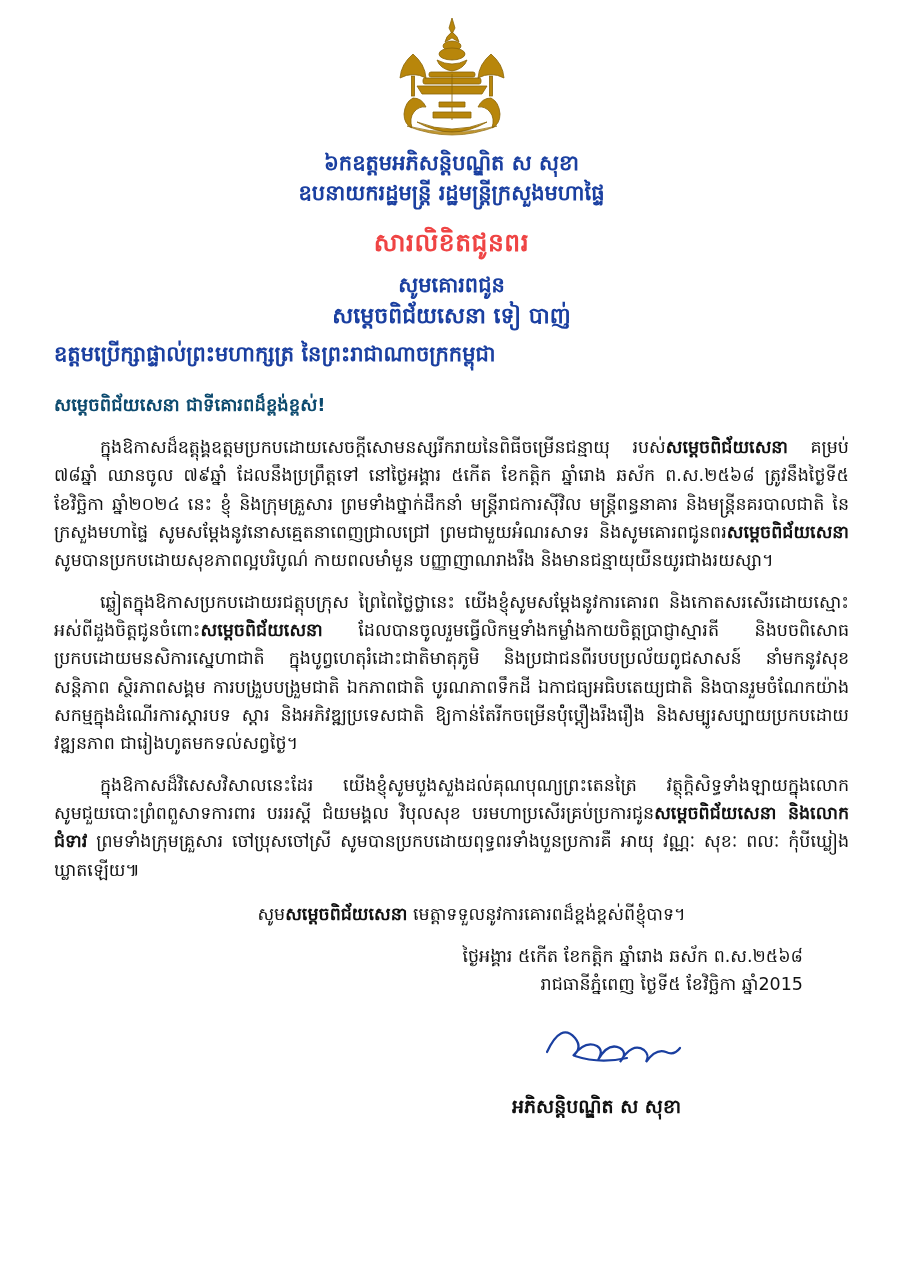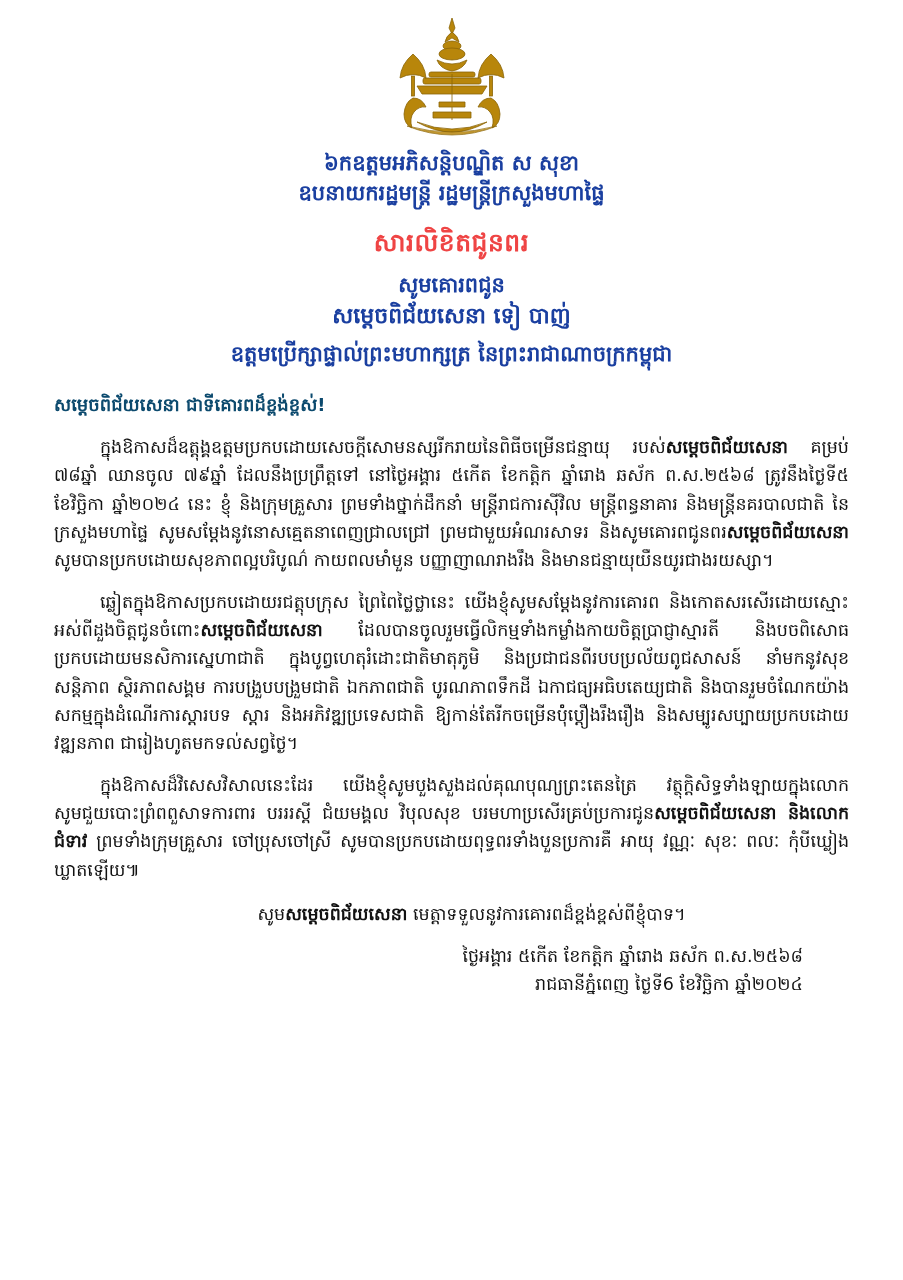--- a/index.html
+++ b/index.html
@@ -61,21 +61,20 @@
     font-size: 21px;
     margin-top: 8px;
   }
   .title-sub2 {
     text-align: center;
     color: #1a3fa0;
     font-weight: bold;
     font-size: 22px;
   }
   .title-sub3 {
-    text-align: center;
     color: #1a3fa0;
     font-weight: bold;
     font-size: 21px;
     margin-top: 6px;
   }
 
   
   .salutation {
     margin-top: 22px;
     font-size: 18px;
@@ -186,17 +185,28 @@
   <div>
     <p class="para"><span>ក្នុងឱកាសដ៏ឧត្តុង្គឧត្តមប្រកបដោយសេចក្តីសោមនស្សរីករាយនៃពិធីចម្រើនជន្មាយុ របស់</span><b>សម្តេចពិជ័យសេនា</b><span> គម្រប់ ៧៨ឆ្នាំ ឈានចូល ៧៩ឆ្នាំ ដែលនឹងប្រព្រឹត្តទៅ នៅថ្ងៃអង្គារ ៥កើត ខែកត្តិក ឆ្នាំរោង ឆស័ក ព.ស.២៥៦៨ ត្រូវនឹងថ្ងៃទី៥ ខែវិច្ឆិកា ឆ្នាំ២០២៤ នេះ ខ្ញុំ និងក្រុមគ្រួសារ ព្រមទាំងថ្នាក់ដឹកនាំ មន្ត្រីរាជការស៊ីវិល មន្ត្រីពន្ធនាគារ និងមន្ត្រីនគរបាលជាតិ នៃក្រសួងមហាផ្ទៃ សូមសម្តែងនូវនោសគ្មេតនាពេញជ្រាលជ្រៅ ព្រមជាមួយអំណរសាទរ និងសូមគោរពជូនពរ</span><b>សម្តេចពិជ័យសេនា</b><span> សូមបានប្រកបដោយសុខភាពល្អបរិបូណ៌ កាយពលមាំមួន បញ្ញាញាណរាងរឹង និងមានជន្មាយុយឺនយូរជាងរយស្សា។</span></p>
     <p class="para"><span>ឆ្លៀតក្នុងឱកាសប្រកបដោយរជត្តុបក្រុស ព្រៃពៃថ្លៃថ្លានេះ យើងខ្ញុំសូមសម្តែងនូវការគោរព និងកោតសរសេីរដោយស្មោះអស់ពីដួងចិត្តជូនចំពោះ</span><b>សម្តេចពិជ័យសេនា</b><span> ដែលបានចូលរួមធ្វើលិកម្មទាំងកម្លាំងកាយចិត្តប្រាជ្ញាស្មារតី និងបចពិសោធ ប្រកបដោយមនសិការស្នេហាជាតិ ក្នុងបូព្វហេតុរំដោះជាតិមាតុភូមិ និងប្រជាជនពីរបបប្រល័យពូជសាសន៍ នាំមកនូវសុខសន្តិភាព ស្ថិរភាពសង្គម ការបង្រួបបង្រួមជាតិ ឯកភាពជាតិ បូរណភាពទឹកដី ឯកាជធ្យអធិបតេយ្យជាតិ និងបានរួមចំណែកយ៉ាងសកម្មក្នុងដំណេីរការស្តារបទ ស្តារ និងអភិវឌ្ឍប្រទេសជាតិ ឱ្យកាន់តែរីកចម្រើនប៉ុំប្ដឿងរឹងរឿង និងសម្បូរសប្បាយប្រកបដោយវឌ្ឍនភាព ជារៀងហូតមកទល់សព្វថ្ងៃ។</span></p>
     <p class="para"><span>ក្នុងឱកាសដ៏វិសេសវិសាលនេះដែរ យេីងខ្ញុំសូមបួងសួងដល់គុណបុណ្យព្រះតេនត្រៃ វត្ថុក្តិសិទ្ធទាំងឡាយក្នុងលោក សូមជួយបោះព្រំពពួសាទការពារ បរររស្ដី ជំយមង្គល វិបុលសុខ បរមហាប្រសេីរគ្រប់ប្រការជូន</span><b>សម្តេចពិជ័យសេនា និងលោកជំទាវ</b><span> ព្រមទាំងក្រុមគ្រួសារ ចៅប្រុសចៅស្រី</span><span> សូមបានប្រកបដោយពុទ្ធពរទាំងបួនប្រការគឺ អាយុ វណ្ណៈ សុខៈ ពលៈ កុំបីឃ្លៀងឃ្លាតឡេីយ៕</span></p>
   </div>
 
   <div class="closing"><span>សូម</span><b>សម្តេចពិជ័យសេនា</b><span> មេត្តាទទួលនូវការគោរពដ៏ខ្ពង់ខ្ពស់ពីខ្ញុំបាទ។</span></div>
 
   <div class="date-block">
     <div>ថ្ងៃអង្គារ ៥កើត ខែកត្តិក ឆ្នាំរោង ឆស័ក ព.ស.២៥៦៨</div>
-    <div>រាជធានីភ្នំពេញ ថ្ងៃទី6 ខែវិច្ឆិកា ឆ្នាំ២០២៤</div>
-  </div>
-
+    <div>រាជធានីភ្នំពេញ ថ្ងៃទី៥ ខែវិច្ឆិកា ឆ្នាំ2015</div>
+  </div>
+
+  <div class="sign-area">
+    <svg class="signature" viewBox="0 0 170 60">
+      <g fill="none" stroke="#1a3fa0" stroke-width="2.2" stroke-linecap="round">
+        <path d="M8 40 q14 -30 28 -14 q8 10 -2 18 q12 -16 24 -10 q7 4 1 14 q10 -18 22 -12 q8 5 0 14 q12 -20 24 -12 q6 5 2 12 q10 -14 20 -10 q8 4 14 -4"></path>
+        <path d="M36 44 q24 8 52 2"></path>
+      </g>
+    </svg>
+    <div class="signer">
+      <span class="signer-inner">អភិសន្តិបណ្ឌិត ស សុខា</span>
+    </div>
+  </div>
 
 </div>
 
 </body></html>

